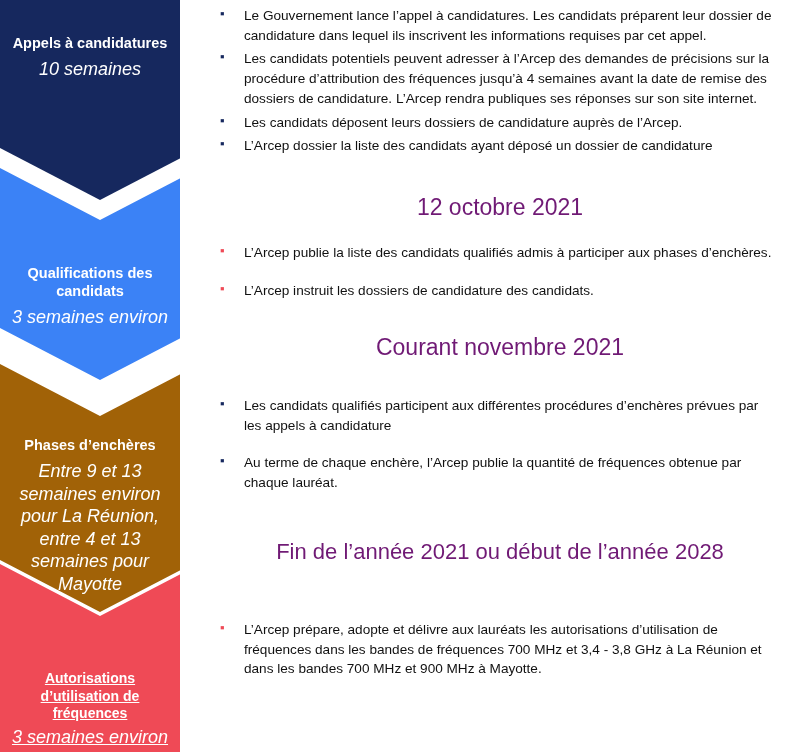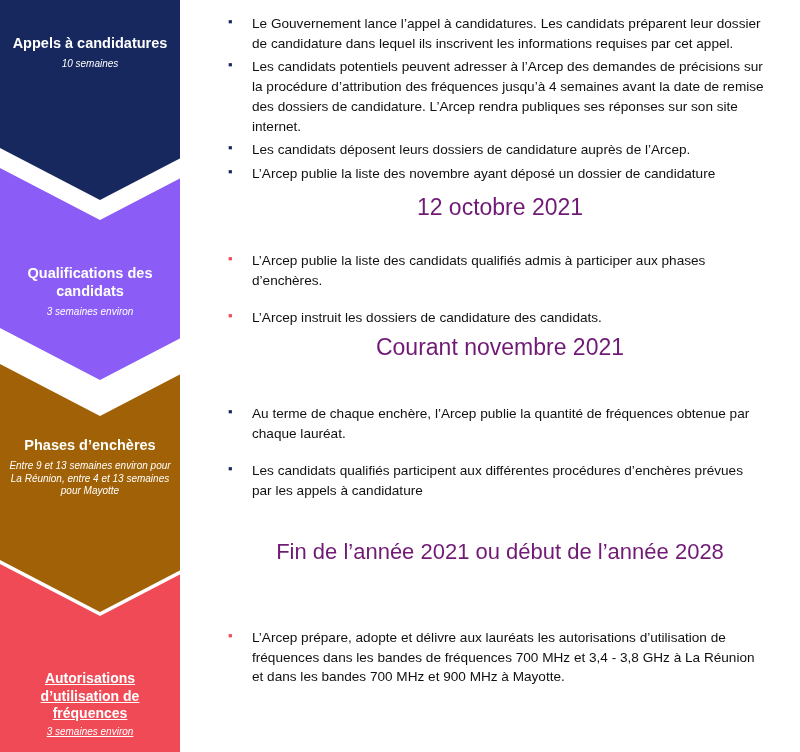--- a/index.html
+++ b/index.html
@@ -51,39 +51,39 @@
     box-sizing: border-box;
   }
 
   .chev-title {
     font-weight: bold;
     font-size: 14.5px;
     line-height: 1.25;
   }
   .chev-sub {
     font-style: italic;
-    font-size: 10px;
+    font-size: 18px;
     line-height: 1.25;
     margin-top: 6px;
   }
 
   
   #phase-1 {
     top: 0;
     height: 200px;
     background: #16285e;
     clip-path: polygon(0 0, 200px 0, 200px 148px, 100px 200px, 0 148px);
     padding-top: 34px;
   }
 
   
   #phase-2 {
     top: 168px;
     height: 212px;
-    background: #8b5cf6;
+    background: #3b82f6;
     clip-path: polygon(0 0, 100px 52px, 200px 0, 200px 160px, 100px 212px, 0 160px);
     padding-top: 96px;
   }
 
   
   #phase-3 {
     top: 364px;
     height: 248px;
     background: #a16207;
     clip-path: polygon(0 0, 100px 52px, 200px 0, 200px 196px, 100px 248px, 0 196px);
@@ -112,21 +112,21 @@
   }
 
   .block {
     position: absolute;
     left: 0;
     width: 600px;
   }
 
   ul.bullets {
     list-style: none;
-    margin: 8px;
+    margin: 0;
     padding: 0;
   }
 
   ul.bullets li {
     position: relative;
     padding-left: 44px;
     margin-bottom: 4px;
     font-size: 13.6px;
     line-height: 1.45;
     color: #111111;
@@ -194,37 +194,37 @@
 
   </div>
 
   <div id="content-column">
 
     <div class="block" style="top:6px;">
       <ul class="bullets navy">
         <li>Le Gouvernement lance l’appel à candidatures.  Les candidats préparent leur dossier de candidature dans lequel ils inscrivent les informations requises par cet appel.</li>
         <li>Les candidats potentiels peuvent adresser à l’Arcep des demandes de précisions sur la procédure d’attribution des fréquences jusqu’à 4 semaines avant la date de remise des dossiers de candidature.  L’Arcep rendra publiques ses réponses sur son site internet.</li>
         <li>Les candidats déposent leurs dossiers de candidature auprès de l’Arcep.</li>
-        <li>L’Arcep publie la liste des novembre ayant déposé un dossier de candidature</li>
+        <li>L’Arcep dossier la liste des candidats ayant déposé un dossier de candidature</li>
       </ul>
     </div>
     <div class="block date-line" style="top:194px;">12 octobre 2021</div>
 
     <div class="block" style="top:243px;">
       <ul class="bullets red spaced">
         <li>L’Arcep publie la liste des candidats qualifiés admis à participer aux phases d’enchères.</li>
         <li>L’Arcep instruit les dossiers de candidature des candidats.</li>
       </ul>
     </div>
     <div class="block date-line" style="top:334px;">Courant novembre 2021</div>
 
     <div class="block" style="top:396px;">
       <ul class="bullets navy spaced">
+        <li>Les candidats qualifiés participent aux différentes procédures d’enchères prévues par les appels à candidature</li>
         <li>Au terme de chaque enchère, l’Arcep publie la quantité de fréquences obtenue par chaque lauréat.</li>
-        <li>Les candidats qualifiés participent aux différentes procédures d’enchères prévues par les appels à candidature</li>
       </ul>
     </div>
     <div class="block date-line small" style="top:539px;">Fin de l’année 2021 ou début de l’année 2028</div>
 
     <div class="block" style="top:620px;">
       <ul class="bullets red">
         <li>L’Arcep prépare, adopte et délivre aux lauréats les autorisations d’utilisation de fréquences dans les bandes de fréquences 700 MHz et 3,4 - 3,8 GHz à La Réunion et dans les bandes 700 MHz et 900 MHz à Mayotte.</li>
       </ul>
     </div>
     <div class="block date-line" style="top:750px;">Premier trimestre 2022</div>

